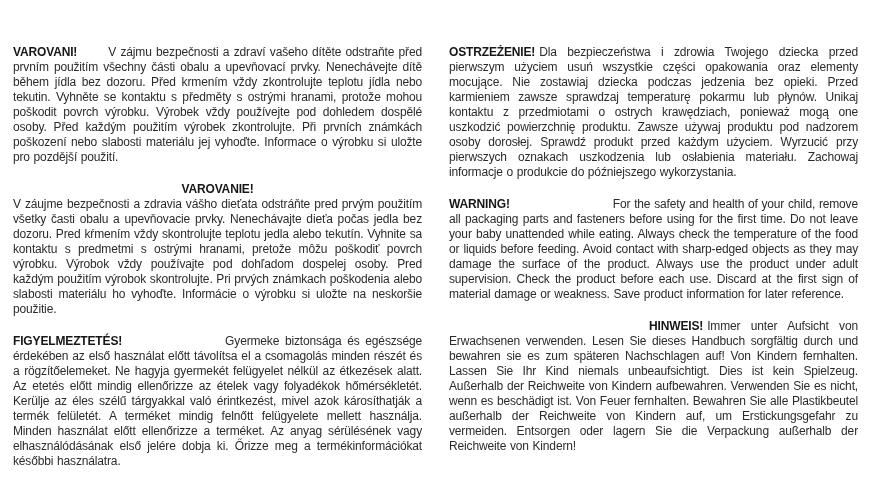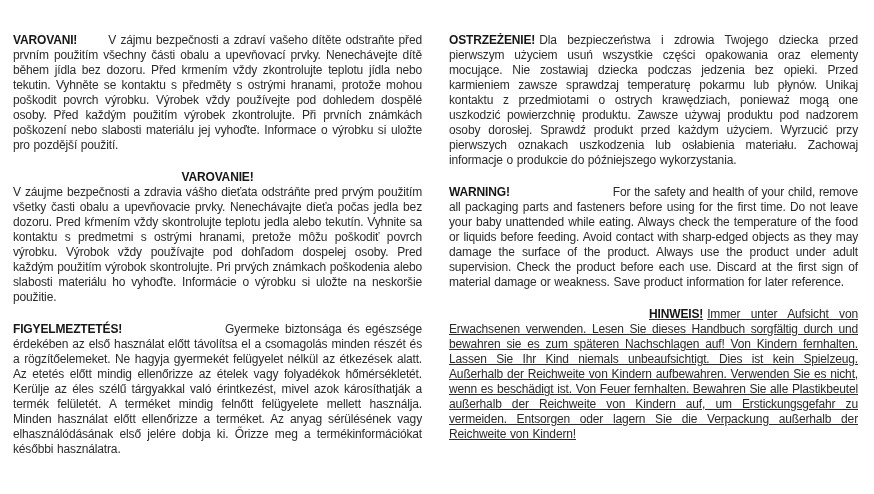--- a/index.html
+++ b/index.html
@@ -19,38 +19,38 @@
     font-family: "Liberation Sans", "DejaVu Sans", sans-serif;
     font-size: 12px;
     line-height: 15px;
     color: #2b2b2b;
   }
   .col {
     width: 409px;
     flex: 0 0 409px;
   }
   .para {
-    margin: 4px 0 17px 0;
+    margin: 16px 0 17px 0;
     text-align: justify;
     letter-spacing: -0.15px;
     word-spacing: 0.5px;
   }
   .head {
     font-weight: bold;
     color: #161616;
   }
   .head.block {
     display: block;
     text-align: center;
   }
   .gap { display: inline-block; height: 1px; }
   .gap-xs { width: 4px; }
   .gap-sm { width: 31px; }
   .gap-lg { width: 103px; }
-  .indent-first { text-indent: 200px; text-decoration: underline; }
+  .indent-first { text-indent: 200px; }
 </style>
 </head>
 <body>
 
 <div class="page">
 
   <div class="col">
 
     <p class="para"><b class="head">VAROVANI!</b><span class="gap gap-sm"></span><span>V zájmu bezpečnosti a zdraví vašeho dítěte odstraňte před prvním použitím všechny části obalu a upevňovací prvky. Nenechávejte dítě během jídla bez dozoru. Před krmením vždy zkontrolujte teplotu jídla nebo tekutin. Vyhněte se kontaktu s předměty s ostrými hranami, protože mohou poškodit povrch výrobku. Výrobek vždy používejte pod dohledem dospělé osoby. Před každým použitím výrobek zkontrolujte. Při prvních známkách poškození nebo slabosti materiálu jej vyhoďte. Informace o výrobku si uložte pro pozdější použití.</span></p>
 

